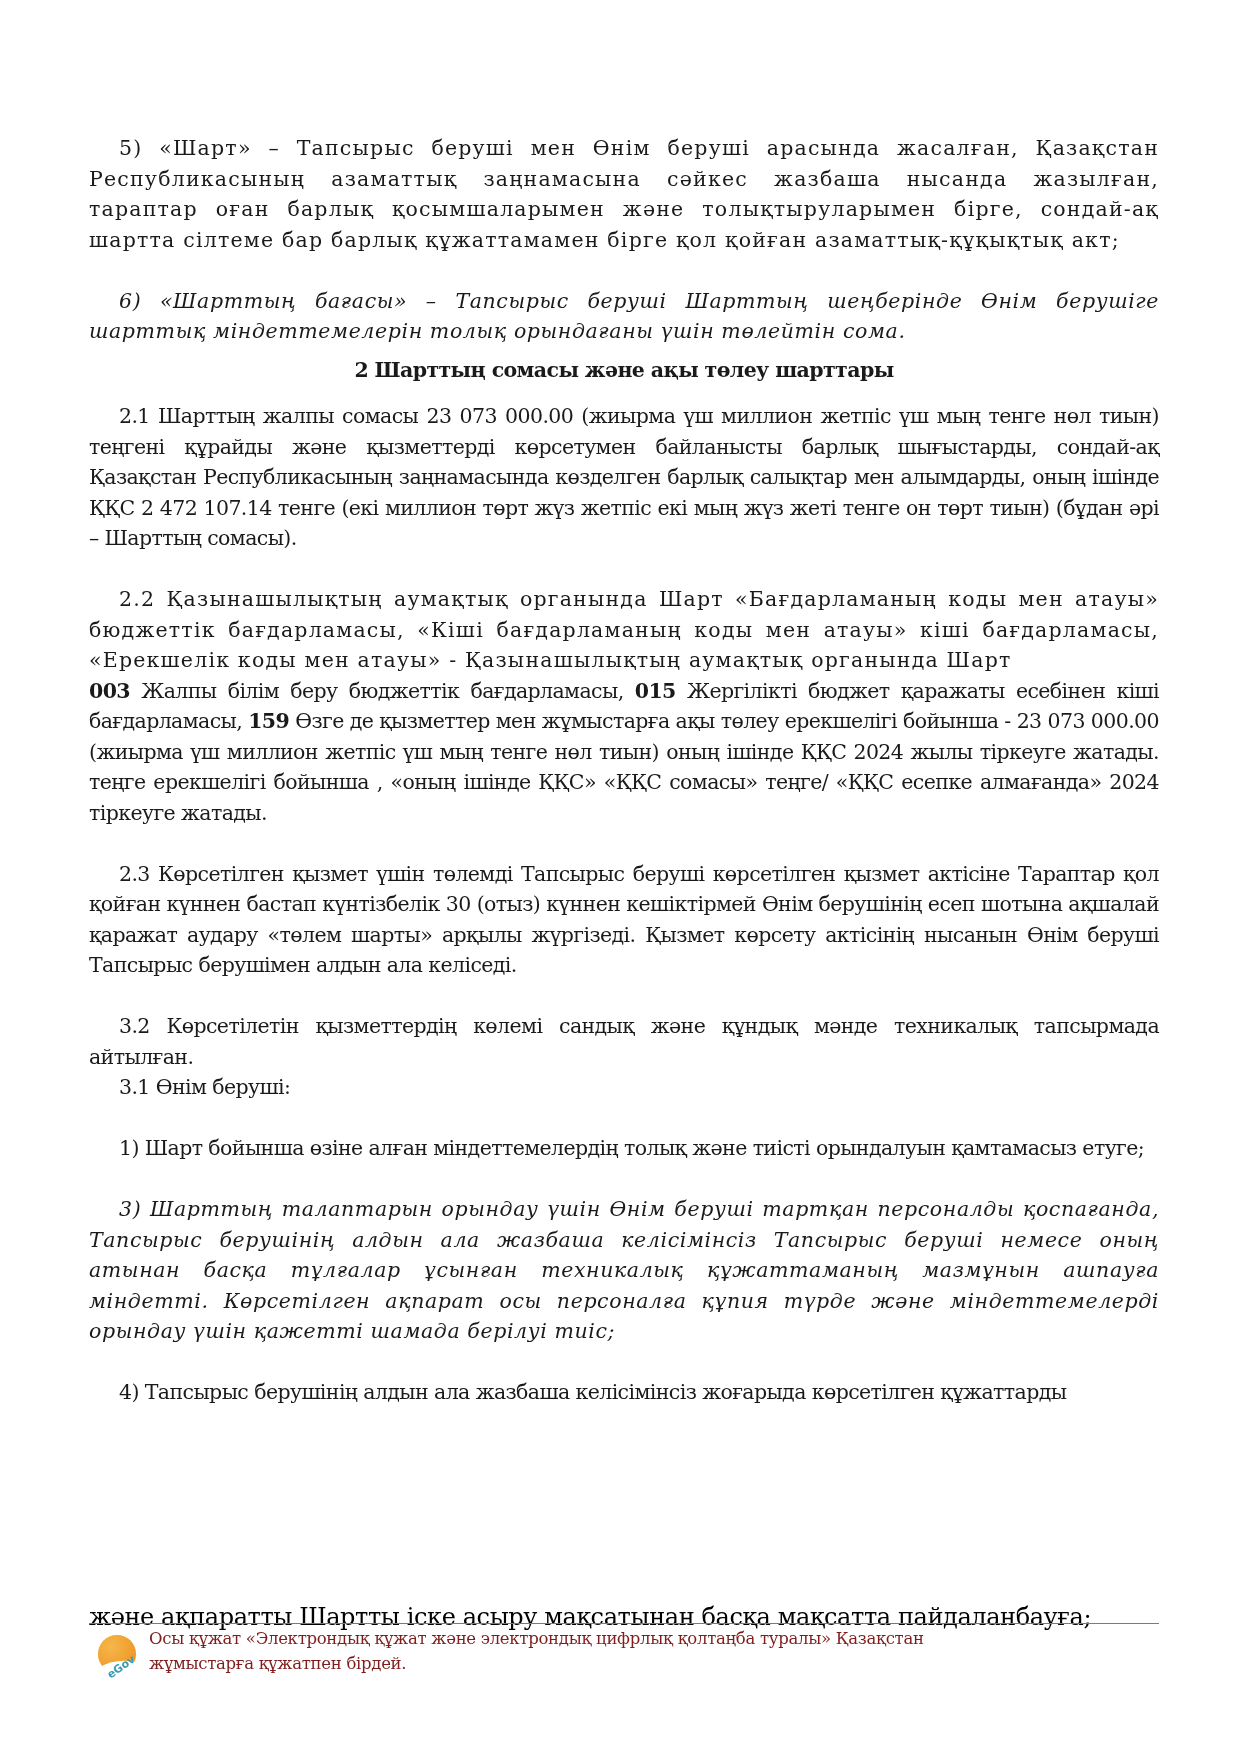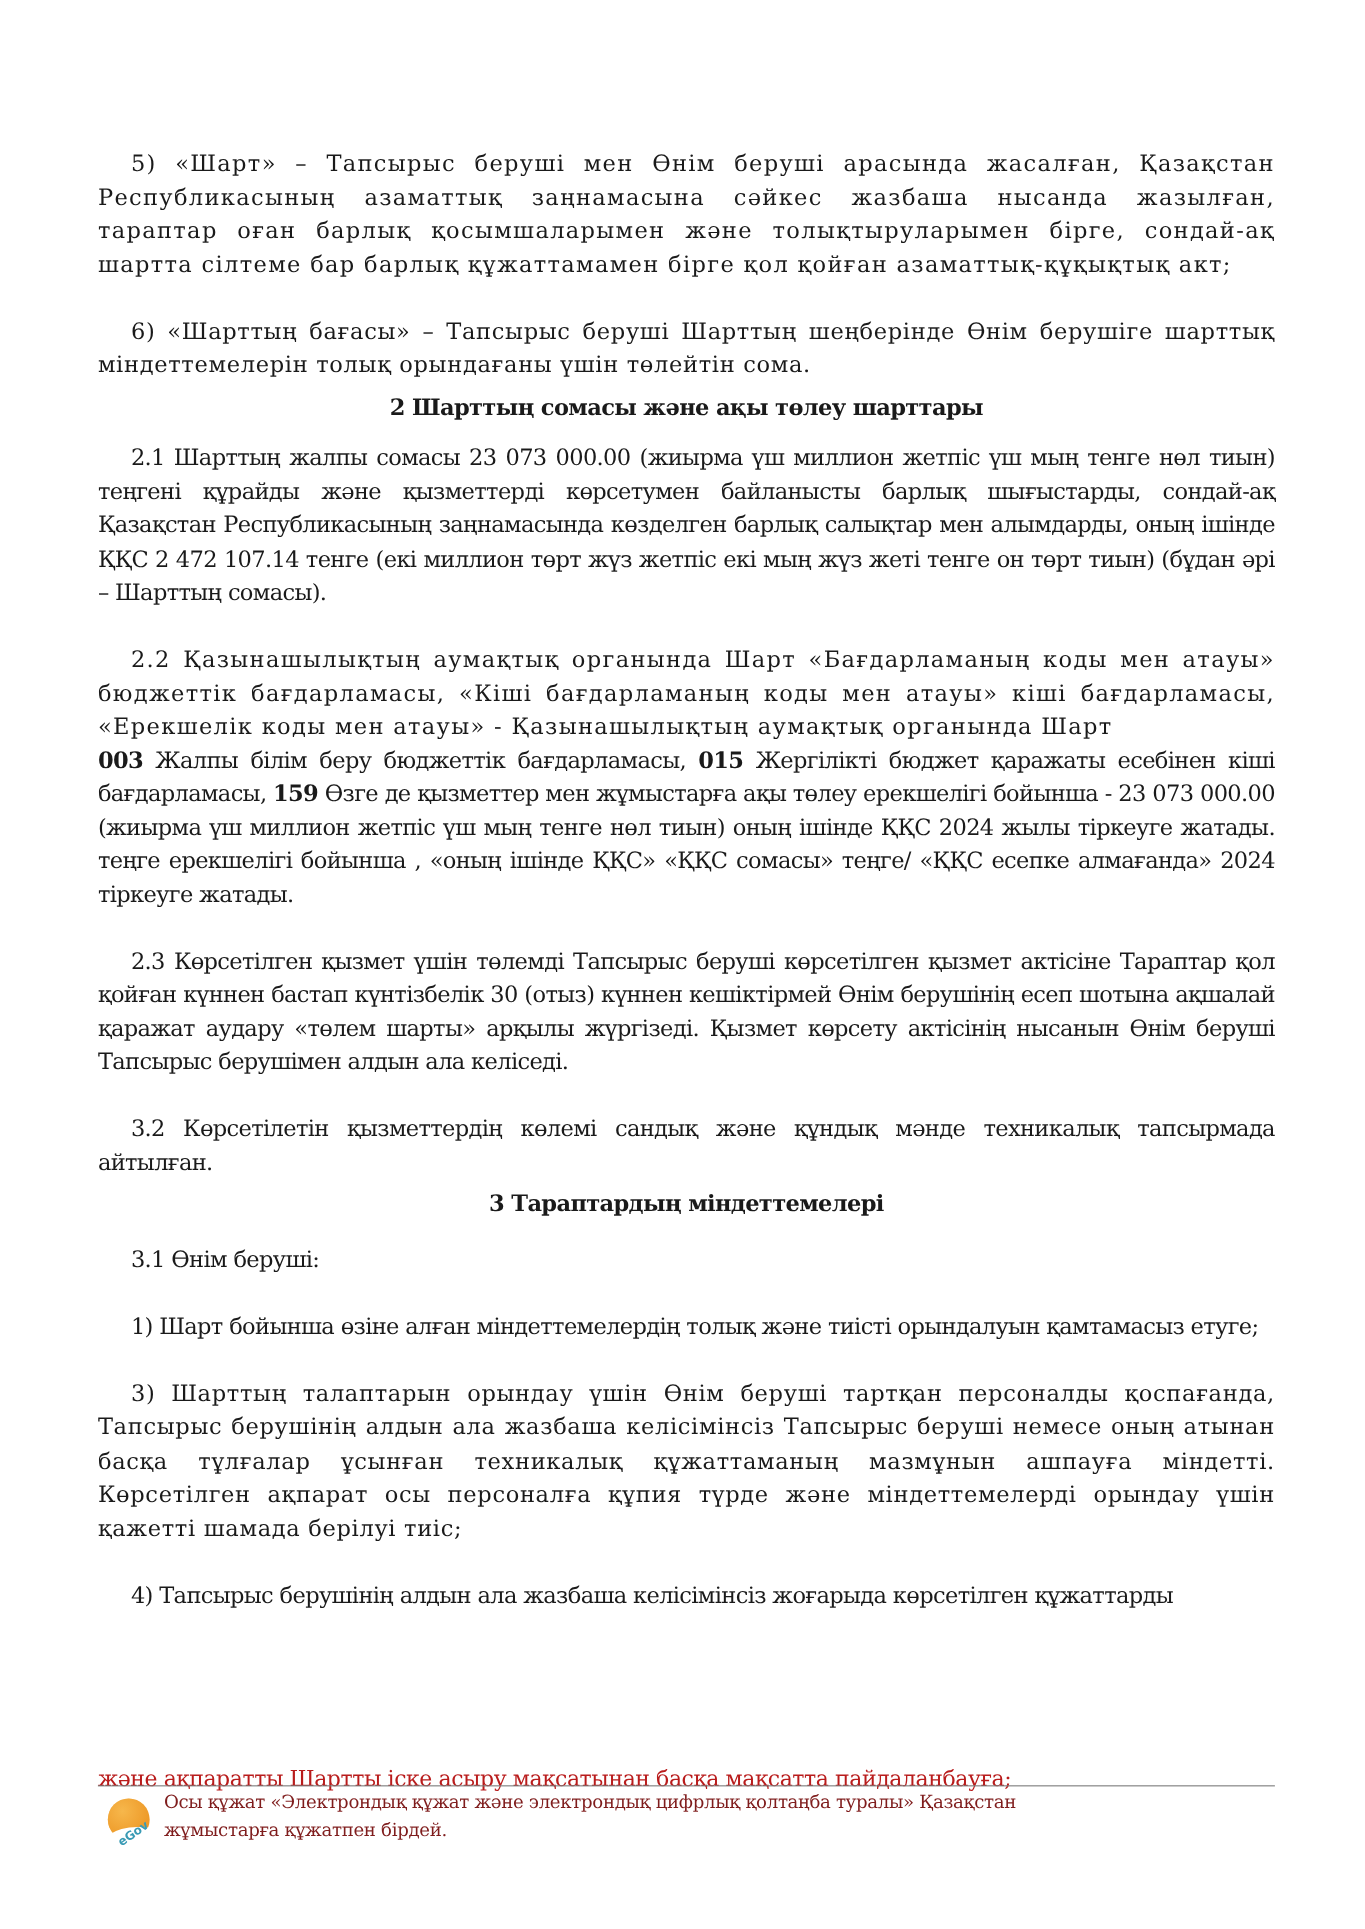--- a/index.html
+++ b/index.html
@@ -15,38 +15,38 @@
       letter-spacing: -0.6px;
       margin-top: 38px;
     }
     p { margin: 0; text-align: justify; }
     .ind { text-indent: 30px; }
     .gap { margin-top: 30.5px; }
     .heading { text-align: center; font-weight: bold; margin: 8px 0 16px 0; text-indent: 0; }
     .h3 { margin: 7px 0 20px 0; }
     b { font-weight: bold; }
     .stretch { letter-spacing: 1.2px; }
-    .stretch2 { letter-spacing: 0.6px; }
+    .stretch2 { letter-spacing: 0.6px; font-style: italic; }
     .footer-rule {
       position: absolute; left: 89px; top: 1623px; width: 1070px; height: 1px; background: #7a7a7a;
     }
     .footer {
       position: absolute; left: 89px; top: 1626px; width: 1070px; height: 70px;
     }
     .logo {
       position: absolute; left: 4px; top: 6px; width: 48px; height: 48px;
     }
     .footer-text {
       position: absolute; left: 60px; top: 0px; width: 1000px;
       font-family: "DejaVu Serif", "Liberation Serif", serif;
       font-size: 16.5px; line-height: 25px; letter-spacing: -0.3px; color: #7f1d1d;
     }
     .overlap-line {
       position: absolute; left: 89px; top: 1602px; width: 1070px;
-      font-size: 20px; line-height: 30.5px; letter-spacing: -0.4px; color: #b91c1c;
+      font-size: 24px; line-height: 30.5px; letter-spacing: -0.4px; color: #000000;
       font-family: "DejaVu Serif", "Liberation Serif", serif;
     }
   </style>
 </head>
 <body>
 
 <div class="page">
   <div class="content">
     <p class="ind stretch">5) «Шарт» – Тапсырыс беруші мен Өнім беруші арасында жасалған, Қазақстан Республикасының азаматтық заңнамасына сәйкес жазбаша нысанда жазылған, тараптар оған барлық қосымшаларымен және толықтыруларымен бірге, сондай-ақ шартта сілтеме бар барлық құжаттамамен бірге қол қойған азаматтық-құқықтық акт;</p>
     <p class="ind gap stretch2">6) «Шарттың бағасы» – Тапсырыс беруші Шарттың шеңберінде Өнім берушіге шарттық міндеттемелерін толық орындағаны үшін төлейтін сома.</p>
@@ -56,21 +56,20 @@
     <p class="ind">2.1 Шарттың жалпы сомасы 23 073 000.00 (жиырма үш миллион жетпіс үш мың тенге нөл тиын) теңгені құрайды және қызметтерді көрсетумен байланысты барлық шығыстарды, сондай-ақ Қазақстан Республикасының заңнамасында көзделген барлық салықтар мен алымдарды, оның ішінде ҚҚС 2 472 107.14 тенге (екі миллион төрт жүз жетпіс екі мың жүз жеті тенге он төрт тиын) (бұдан әрі – Шарттың сомасы).</p>
 
     <div class="gap">
       <p class="ind stretch">2.2 Қазынашылықтың аумақтық органында Шарт «Бағдарламаның коды мен атауы» бюджеттік бағдарламасы, «Кіші бағдарламаның коды мен атауы» кіші бағдарламасы, «Ерекшелік коды мен атауы» - Қазынашылықтың аумақтық органында Шарт</p>
       <p><b>003</b><span> Жалпы білім беру бюджеттік бағдарламасы, </span><b>015</b><span> Жергілікті бюджет қаражаты есебінен кіші бағдарламасы, </span><b>159</b><span> Өзге де қызметтер мен жұмыстарға ақы төлеу ерекшелігі бойынша - 23 073 000.00 (жиырма үш миллион жетпіс үш мың тенге нөл тиын) оның ішінде ҚҚС 2024 жылы тіркеуге жатады. теңге ерекшелігі бойынша , «оның ішінде ҚҚС» «ҚҚС сомасы» теңге/ «ҚҚС есепке алмағанда» 2024 тіркеуге жатады.</span></p>
     </div>
 
     <p class="ind gap">2.3 Көрсетілген қызмет үшін төлемді Тапсырыс беруші көрсетілген қызмет актісіне Тараптар қол қойған күннен бастап күнтізбелік 30 (отыз) күннен кешіктірмей Өнім берушінің есеп шотына ақшалай қаражат аудару «төлем шарты» арқылы жүргізеді. Қызмет көрсету актісінің нысанын Өнім беруші Тапсырыс берушімен алдын ала келіседі.</p>
     <p class="ind gap">3.2 Көрсетілетін қызметтердің көлемі сандық және құндық мәнде техникалық тапсырмада айтылған.</p>
 
-    <p class="heading h3">3 Тараптардың міндеттемелері</p>
 
     <p class="ind">3.1 Өнім беруші:</p>
     <p class="ind gap">1) Шарт бойынша өзіне алған міндеттемелердің толық және тиісті орындалуын қамтамасыз етуге;</p>
     <p class="ind gap stretch2">3) Шарттың талаптарын орындау үшін Өнім беруші тартқан персоналды қоспағанда, Тапсырыс берушінің алдын ала жазбаша келісімінсіз Тапсырыс беруші немесе оның атынан басқа тұлғалар ұсынған техникалық құжаттаманың мазмұнын ашпауға міндетті. Көрсетілген ақпарат осы персоналға құпия түрде және міндеттемелерді орындау үшін қажетті шамада берілуі тиіс;</p>
     <p class="ind gap">4) Тапсырыс берушінің алдын ала жазбаша келісімінсіз жоғарыда көрсетілген құжаттарды</p>
   </div>
 
   <div class="overlap-line">және ақпаратты Шартты іске асыру мақсатынан басқа мақсатта пайдаланбауға;</div>
 
   <div class="footer-rule"></div>

